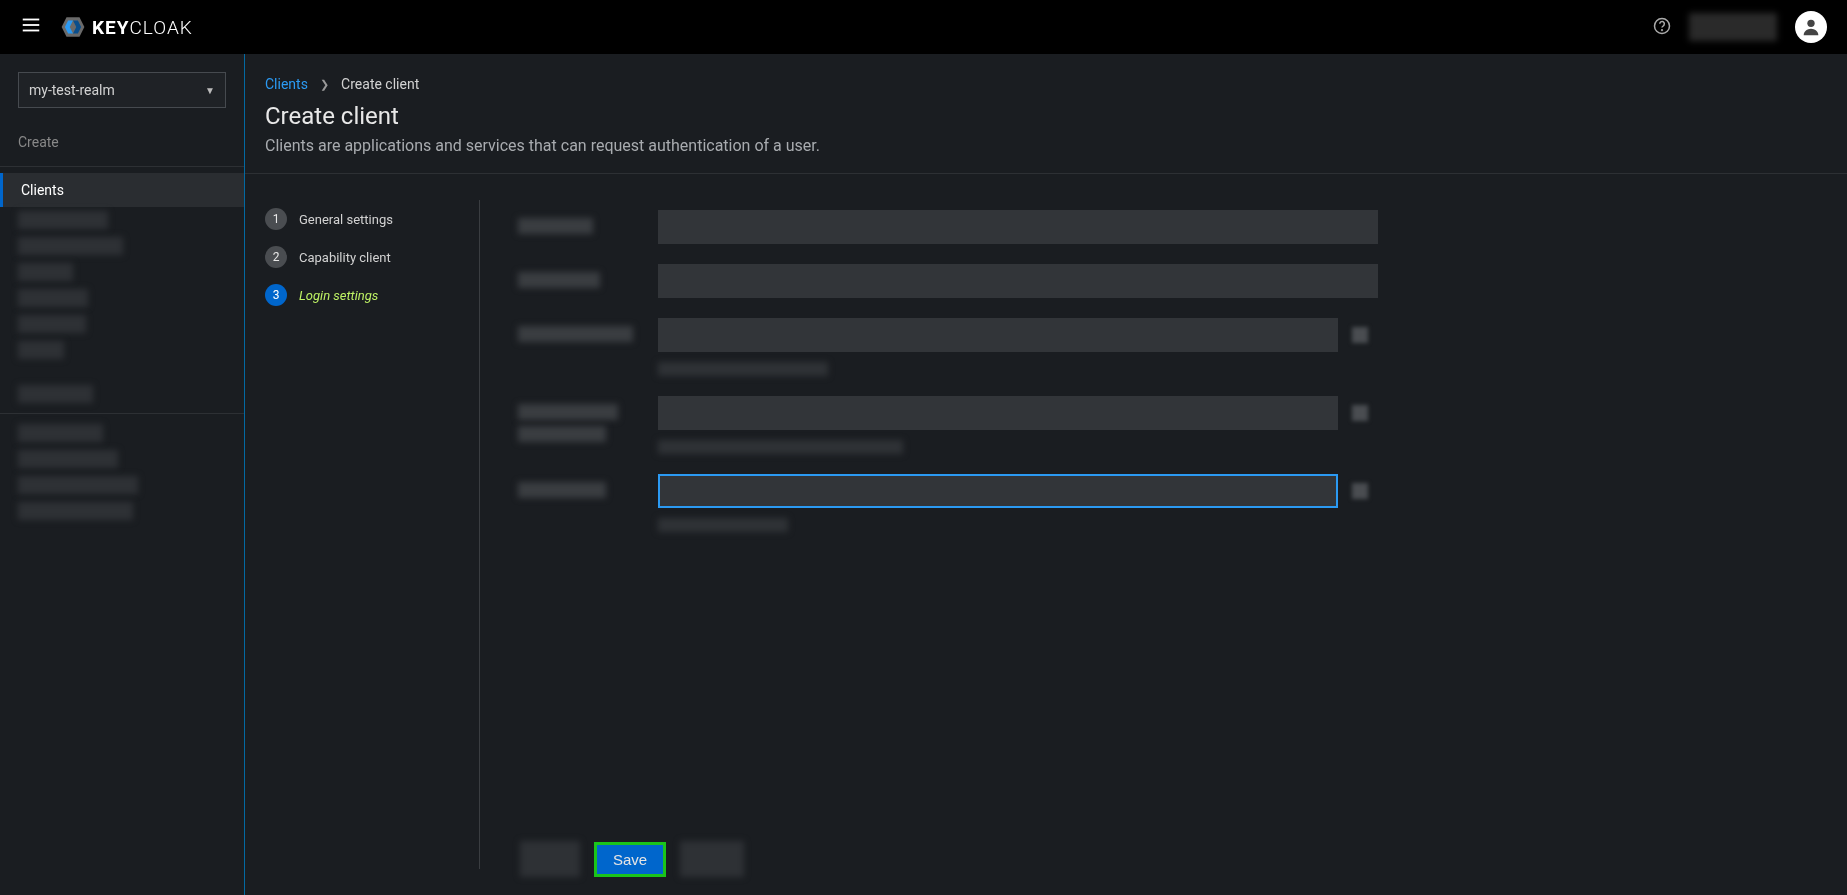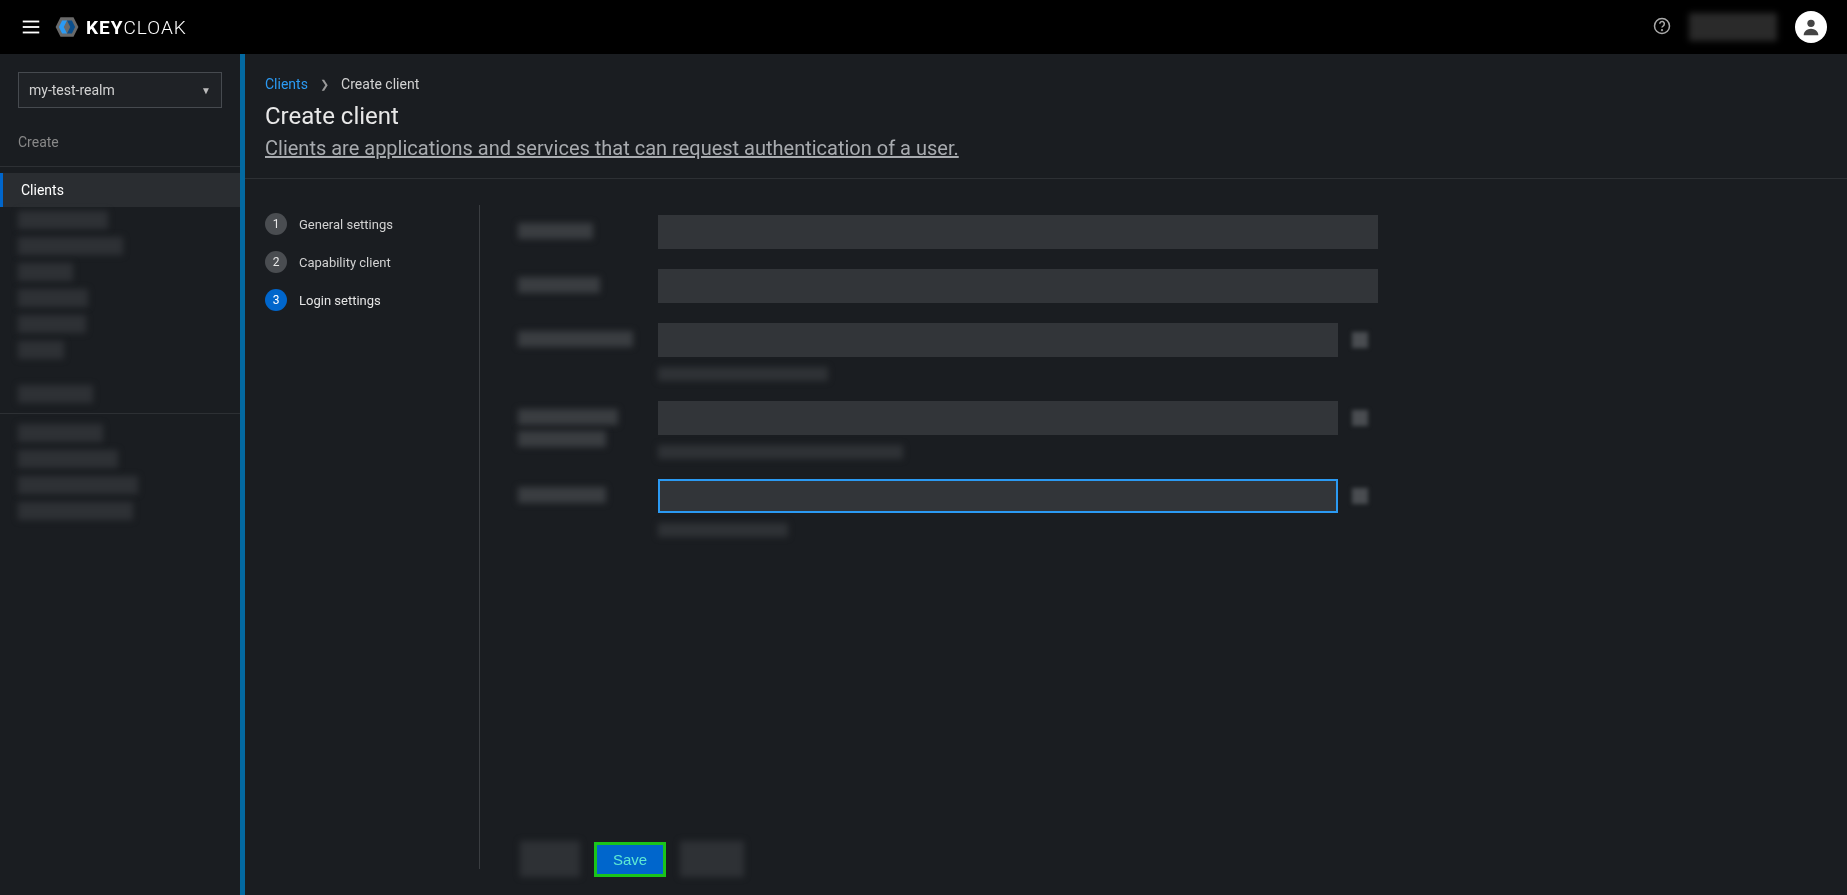--- a/index.html
+++ b/index.html
@@ -15,41 +15,41 @@
 
 
 .topbar {
   height: 54px;
   background: #000;
   display: flex;
   align-items: center;
   padding: 0 20px;
   justify-content: space-between;
 }
-.topbar-left { display: flex; align-items: center; gap: 12px; }
+.topbar-left { display: flex; gap: 18px; }
 .hamburger-icon { color: #fff; cursor: pointer; }
 .hamburger-icon svg { display: block; }
 .logo { display: flex; align-items: center; gap: 6px; }
 .logo-mark svg { display: block; }
 .logo-text { color: #fff; font-weight: 300; font-size: 19px; letter-spacing: 1px; }
 .logo-text b { font-weight: 700; }
 .topbar-right { display: flex; align-items: center; gap: 18px; }
 .help-icon { color: #aaa; cursor: pointer; }
 .redacted-topbar { width: 88px; height: 28px; background: #2a2a2a; filter: blur(3px); }
 .avatar { width: 32px; height: 32px; border-radius: 50%; background: #fff; display: flex; align-items: center; justify-content: center; cursor: pointer; }
 .avatar svg { display: block; }
 
 
 .layout { display: flex; height: calc(895px - 54px); }
 
 
 .sidebar {
   width: 245px;
   background: #1a1d21;
-  border-right: 5px solid #0369a1;
+  border-right: 1px solid #0369a1;
   display: flex;
   flex-direction: column;
   padding-top: 18px;
 }
 .realm-select {
   margin: 0 18px 20px 18px;
   height: 36px;
   border: 1px solid #464a4f;
   background: #1f2226;
   color: #d2d2d2;
@@ -108,42 +108,42 @@
   font-size: 14px;
   display: flex;
   align-items: center;
   gap: 12px;
 }
 .breadcrumb a { color: #2b9af3; text-decoration: none; cursor: pointer; }
 .breadcrumb .sep { color: #999; font-size: 11px; }
 .breadcrumb .current { color: #d2d2d2; }
 .page-header { padding: 10px 20px 18px 20px; }
 .page-title { font-size: 24px; font-weight: 400; color: #e8e8e8; margin-bottom: 6px; }
-.page-desc { font-size: 20px; color: #a8abaf; text-decoration: underline; }
+.page-desc { font-size: 16px; color: #a8abaf; }
 .header-divider { height: 1px; background: #2d3034; }
 
 
 .body-container { display: flex; flex: 1; padding: 26px 20px; position: relative; }
 .wizard-col { width: 215px; border-right: 1px solid #3a3d41; padding-right: 20px; }
 .wizard-step {
   display: flex;
   align-items: center;
   gap: 12px;
   padding: 8px 0;
   cursor: pointer;
 }
 .wizard-step .num {
   width: 22px; height: 22px; border-radius: 50%;
   background: #4a4d51; color: #e8e8e8;
   display: flex; align-items: center; justify-content: center;
   font-size: 12px;
 }
 .wizard-step.active .num { background: #0066cc; color: #fff; }
 .wizard-step .label { color: #d2d2d2; font-size: 13px; }
-.wizard-step.active .label { color: #e5e5e5; }
+.wizard-step.active .label { color: #bef264; font-style: italic; }
 
 .form-col { flex: 1; padding-left: 38px; display: flex; flex-direction: column; }
 .form-row { display: flex; padding: 10px 0; align-items: flex-start; }
 .form-label-cell { width: 140px; padding-top: 8px; }
 .form-label-redacted { height: 16px; background: #3a3d41; filter: blur(3px); }
 .form-label-redacted.l1 { width: 75px; }
 .form-label-redacted.l2 { width: 82px; }
 .form-label-redacted.l3 { width: 115px; }
 .form-label-redacted.l4 { width: 100px; margin-bottom:6px; }
 .form-label-redacted.l4b { width: 88px; }
@@ -183,21 +183,21 @@
   left: 275px;
   display: flex; gap: 14px; align-items: center;
 }
 .btn-redacted {
   height: 36px; background: #2e3135; filter: blur(3px);
 }
 .btn-redacted.a { width: 60px; }
 .btn-redacted.c { width: 64px; }
 .btn-save {
   background: #0066cc;
-  color: #5eead4;
+  color: #e5e5e5;
   border: 3px solid #1bc41b;
   padding: 6px 16px;
   font-size: 15px;
   cursor: pointer;
 }
 </style>
 </head>
 <body>
 
 <div class="topbar">

